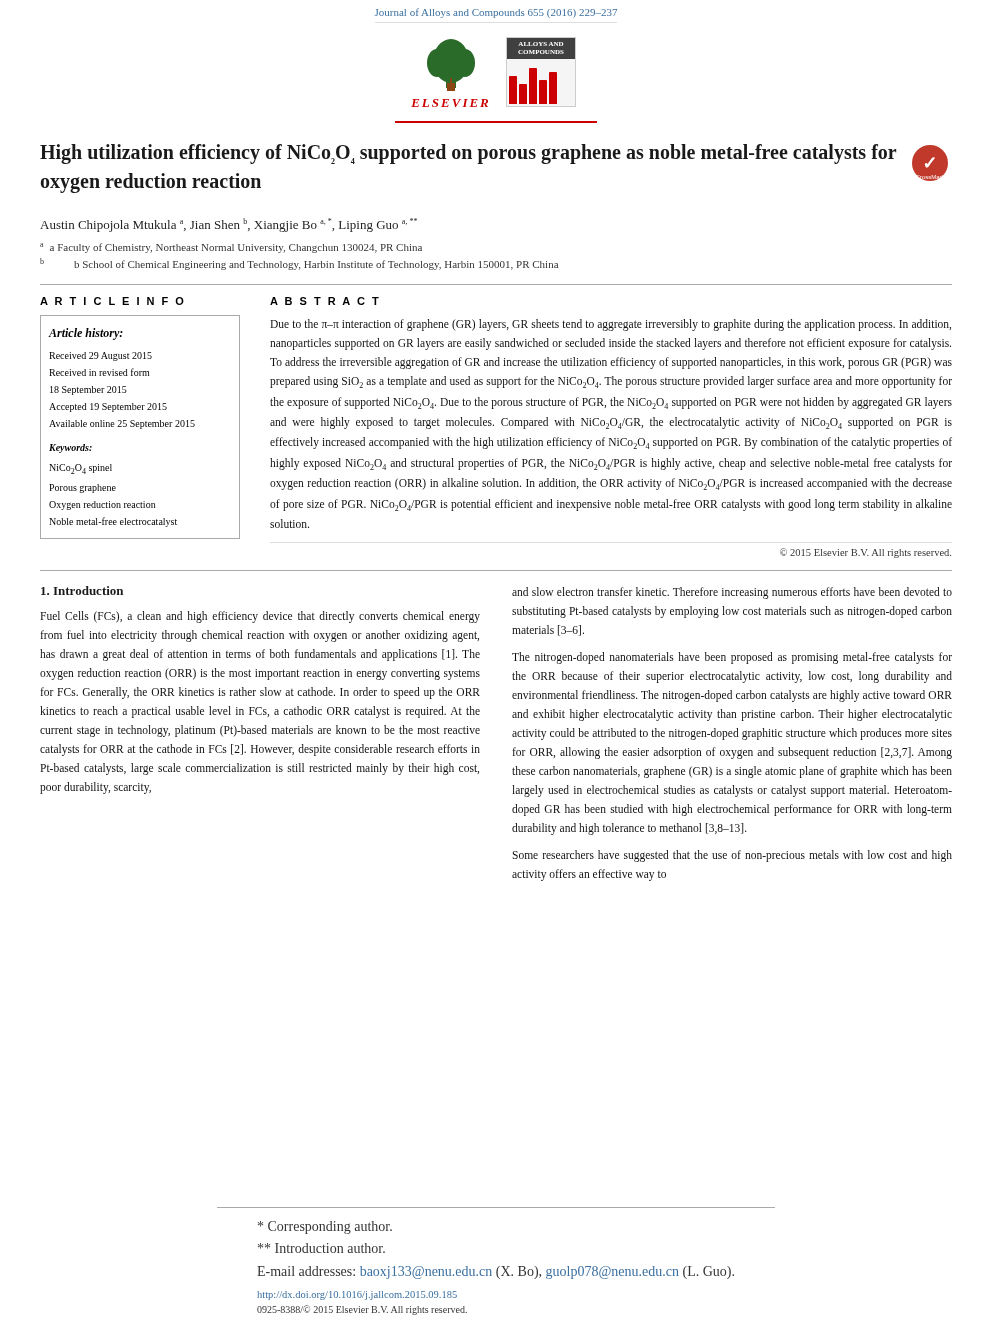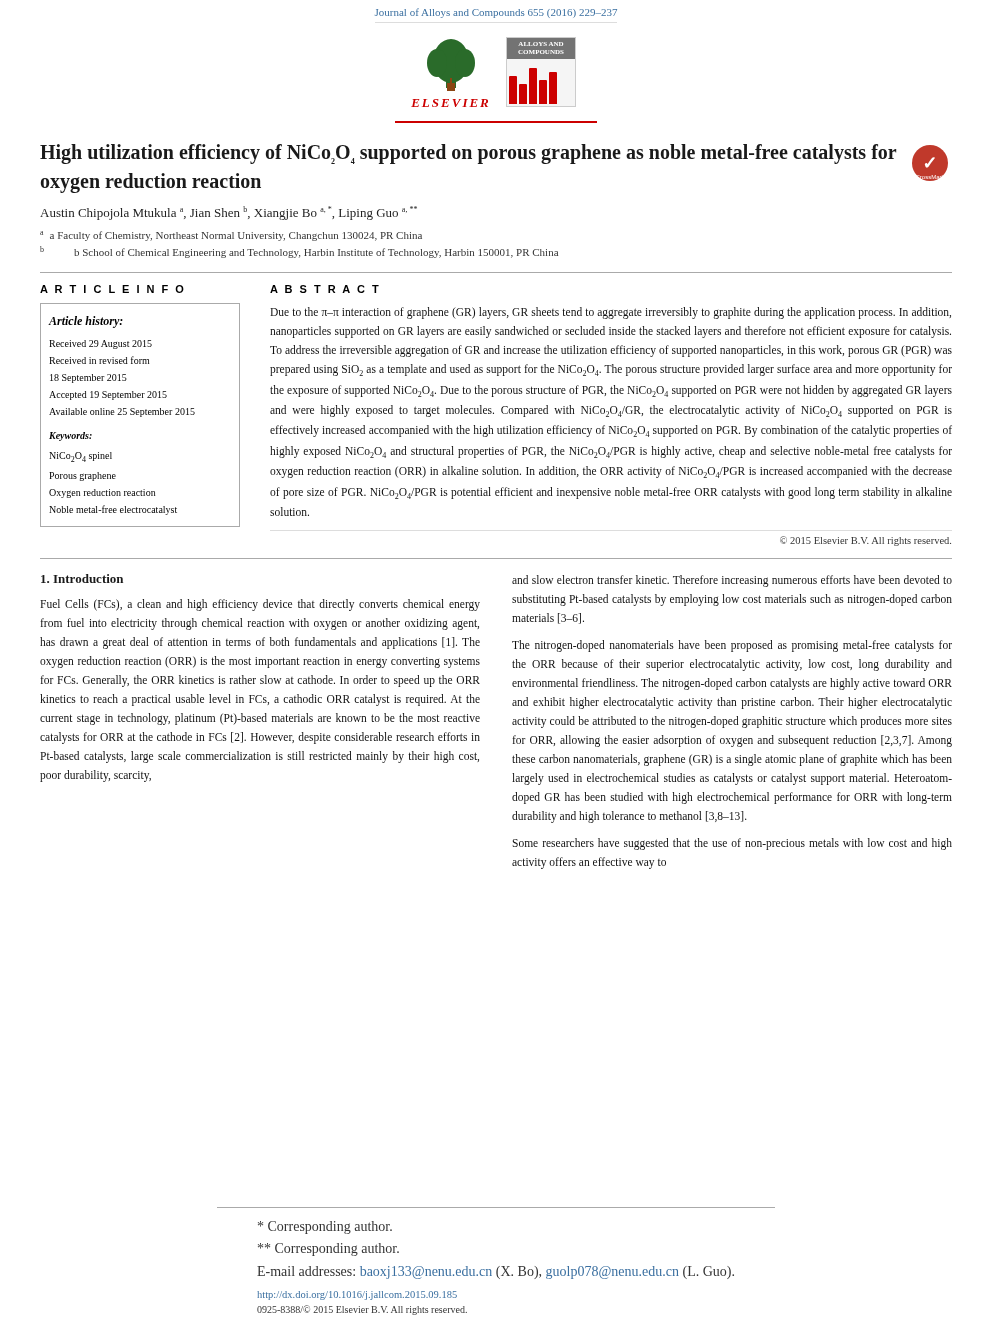--- a/index.html
+++ b/index.html
@@ -96,21 +96,21 @@
     }
     .logo-box {
       width: 70px;
       height: 70px;
       border: 1px solid #ccc;
       display: flex;
       flex-direction: column;
       overflow: hidden;
     }
     .logo-box-top {
-      background: #737373;
+      background: #404040;
       color: white;
       font-size: 7px;
       font-weight: bold;
       padding: 2px;
       text-align: center;
       line-height: 1.2;
     }
     .logo-box-bars {
       flex: 1;
       background: #f5f5f5;
@@ -126,21 +126,21 @@
     }
     
     .article-content {
       padding: 16px 40px 16px 40px;
       flex: 1;
     }
     
     .article-title-section {
       display: flex;
       align-items: flex-start;
-      margin-bottom: 10px;
+      margin-bottom: 22px;
       gap: 10px;
     }
     .article-title {
       flex: 1;
       font-size: 20px;
       font-weight: bold;
       color: #1a1a1a;
       line-height: 1.35;
     }
     .crossmark {
@@ -426,21 +426,21 @@
         </div>
       </div>
 
     </div>
 
   </div>
 
   <div class="article-footer">
     <div class="footnotes">
       <div>* Corresponding author.</div>
-      <div>** Corresponding author.</div>
+      <div>** Introduction author.</div>
       <div>
         <span>E-mail addresses:</span>
         <a style="color:#3a6fa0;">baoxj133@nenu.edu.cn</a>
         <span>(X. Bo),</span>
         <a style="color:#3a6fa0;">guolp078@nenu.edu.cn</a>
         <span>(L. Guo).</span>
       </div>
     </div>
     <div class="doi-line">http://dx.doi.org/10.1016/j.jallcom.2015.09.185</div>
     <div class="issn-line">0925-8388/© 2015 Elsevier B.V. All rights reserved.</div>

